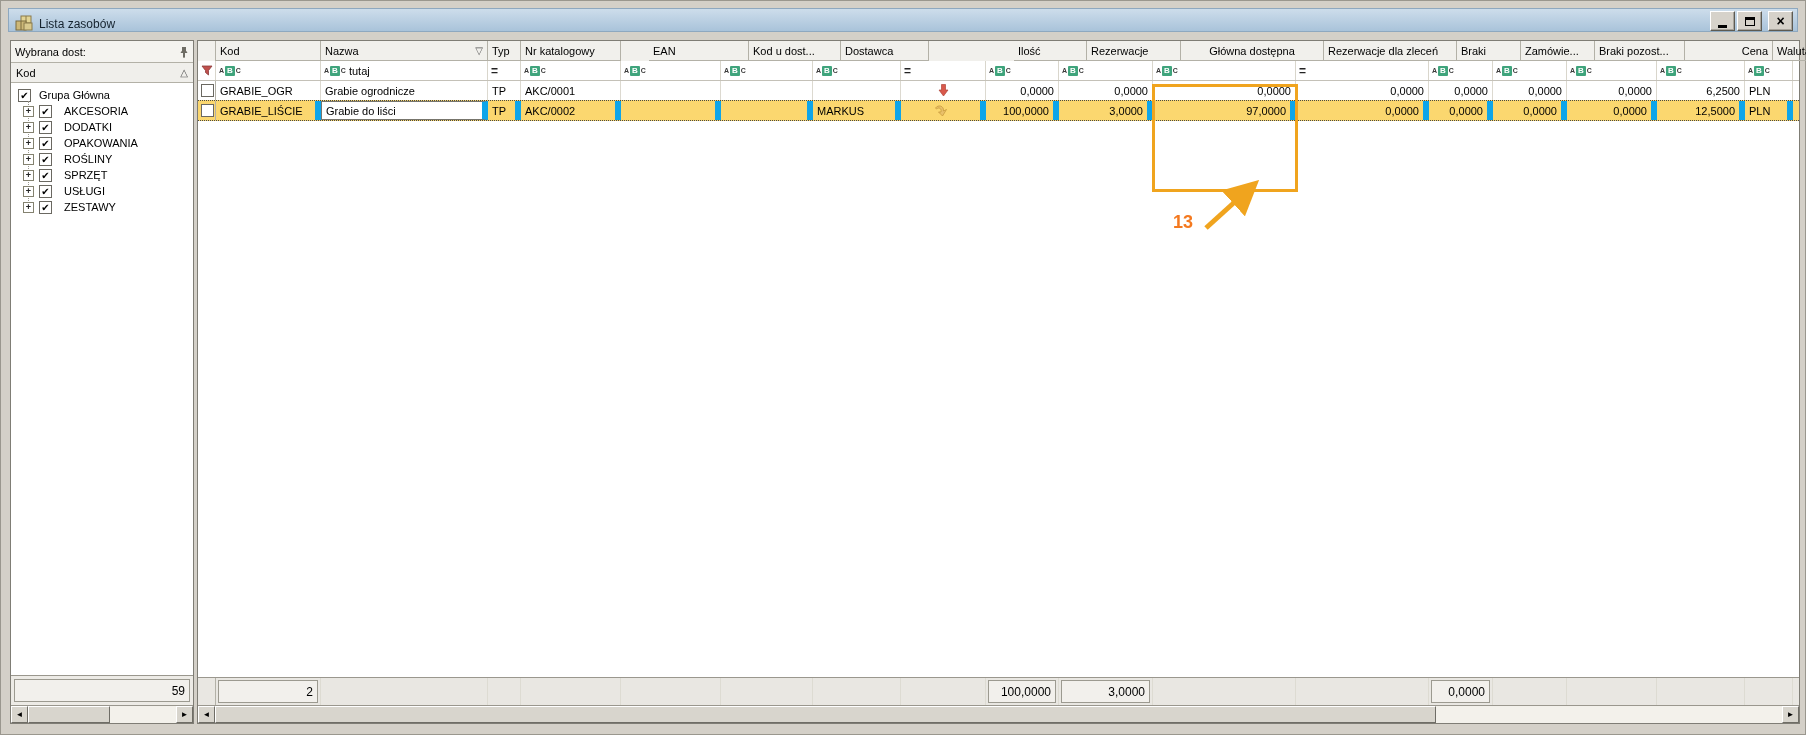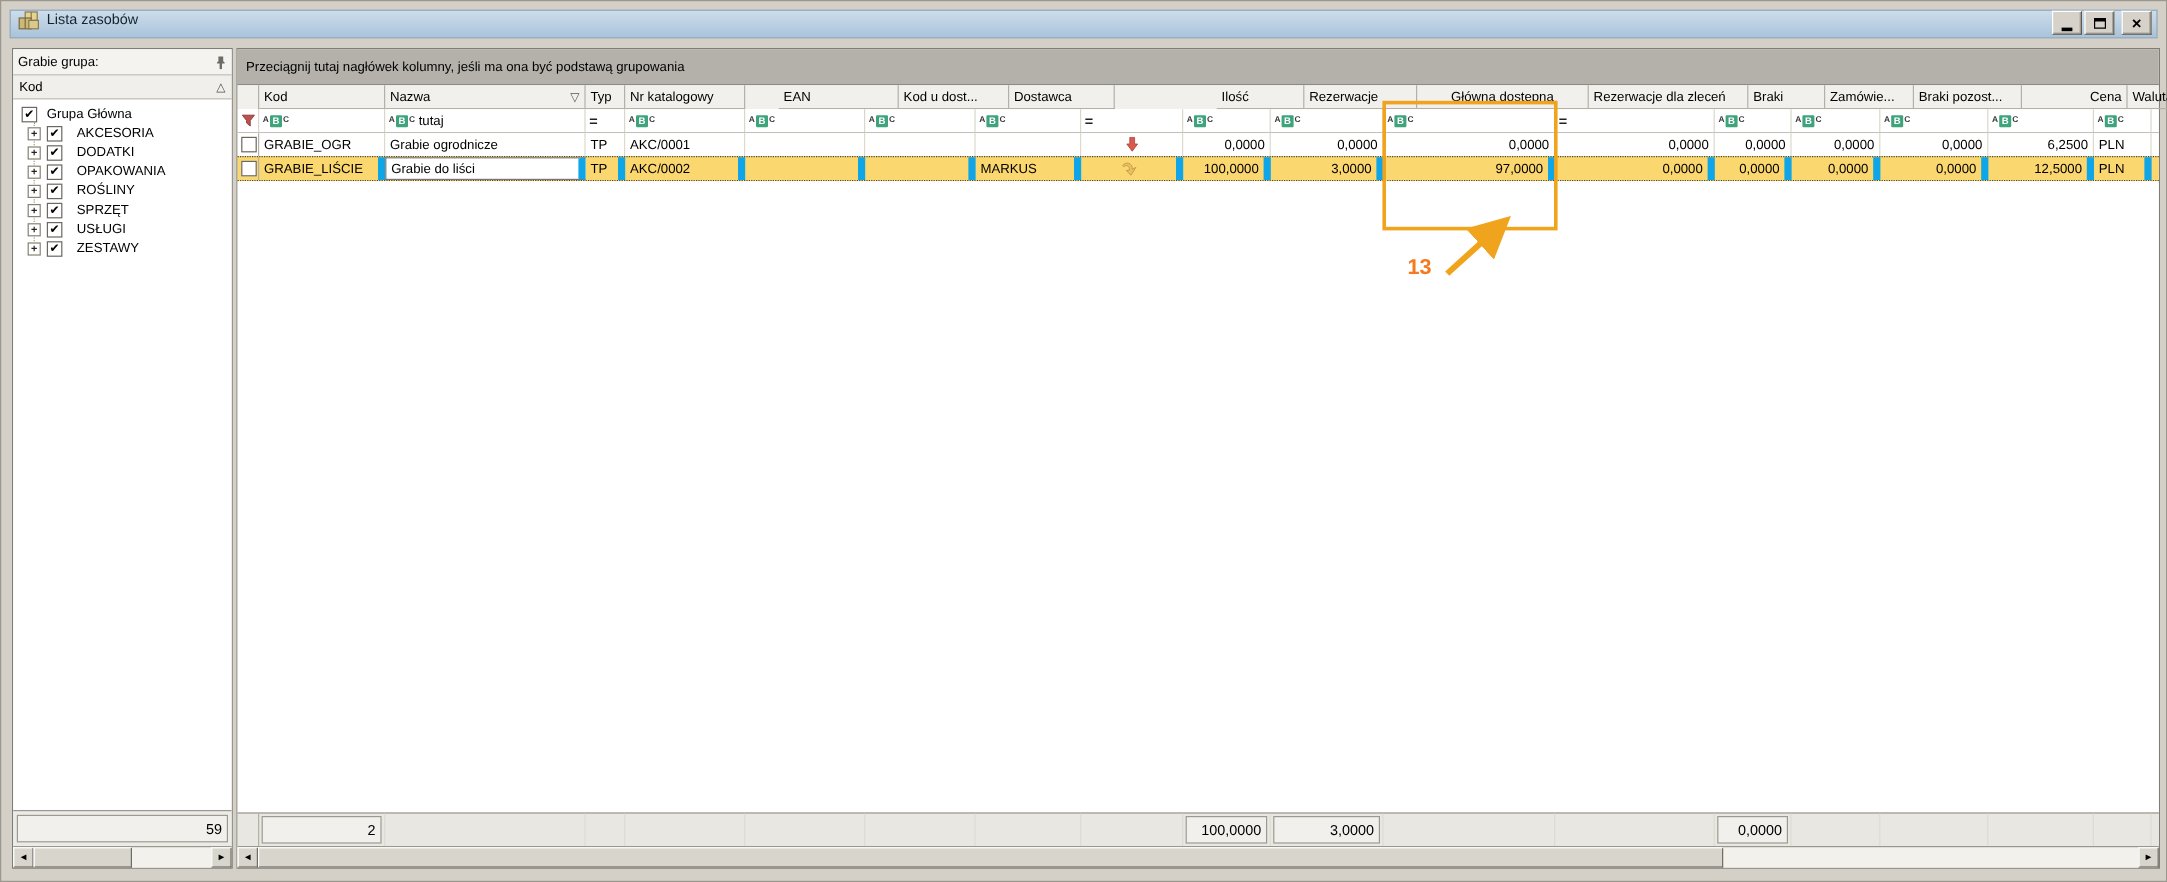--- a/index.html
+++ b/index.html
@@ -11,21 +11,21 @@
     background:#d4d0c8;
     position:relative;
   }
   .frame-edge { position:absolute; inset:0; border:1px solid #9a978e; pointer-events:none; }
 
   
   .titlebar{
     position:absolute; left:8px; top:8px; right:8px; height:24px;
     background:linear-gradient(#cdddeb,#a9c3da);
     border:1px solid #8ea8bf;
-    display:flex; align-items:flex-start; padding:0 4px;
+    display:flex; align-items:flex-end; padding:0 4px;
   }
   .app-icon{ width:18px; height:16px; margin:0 6px 0 2px; display:inline-flex; }
   .title-text{ font-size:12px; color:#15232f; }
   .winbtns{ margin-left:auto; display:flex; gap:2px; }
   .wbtn{
     width:25px; height:20px; background:#d6d2ca;
     border:1px solid; border-color:#fff #5c5a52 #5c5a52 #fff;
     box-shadow:inset -1px -1px 0 #a8a49c;
     display:flex; align-items:center; justify-content:center;
     font-family:"Liberation Sans",sans-serif; cursor:default;
@@ -187,21 +187,21 @@
         <span class="glyph-max"></span>
       </button>
     <button class="wbtn gap">
         <span class="glyph-close">×</span>
       </button>
   </span>
 </div>
 
 <div class="left-panel">
   <div class="group-bar">
-    <span>Grabie grupa:</span>
+    <span>Wybrana dost:</span>
     <span class="pin">
       <svg width="10" height="12" viewBox="0 0 10 12">
         <path d="M3 1h4v4l1.2 1v1H6v4.2L5 12 4 11.2V7H1.8V6L3 5V1z" fill="#6e6c64"></path>
       </svg>
     </span>
   </div>
   <div class="kod-header">
     <span>Kod</span>
     <span class="sorticon">△</span>
   </div>
@@ -253,21 +253,20 @@
   </div>
   <div class="scrollbar">
     <span class="sb-btn">◄</span>
     <span class="sb-thumb panel-thumb"></span>
     <span class="sb-track"></span>
     <span class="sb-btn">►</span>
   </div>
 </div>
 
 <div class="grid">
-  <div class="group-band">Przeciągnij tutaj nagłówek kolumny, jeśli ma ona być podstawą grupowania</div>
   <div class="header-row" id="headerRow">
       <div class="indicator"></div>
       <div class="hcell" style="width: 105px;">
         <span class="hlabel">Kod</span>
       </div>
       <div class="hcell" style="width: 167px;">
         <span class="hlabel">Nazwa</span>
         <span class="sorticon">▽</span>
       </div>
       <div class="hcell" style="width: 33px;">

